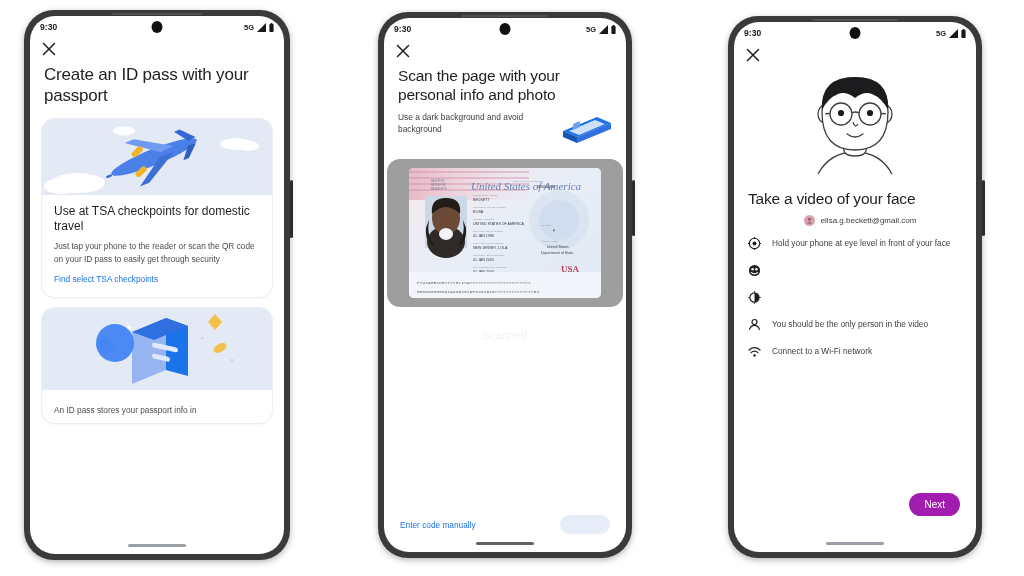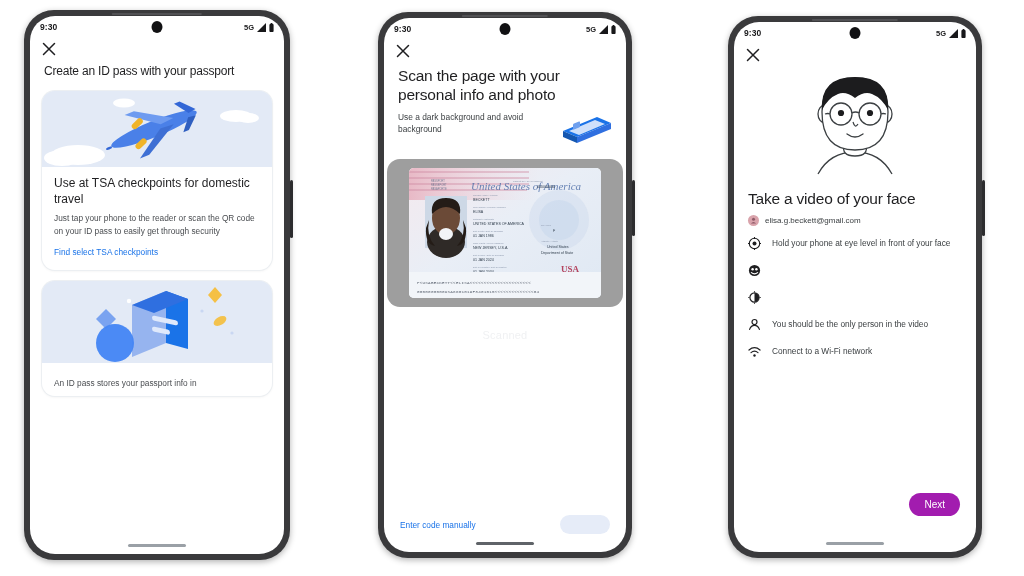--- a/index.html
+++ b/index.html
@@ -29,21 +29,21 @@
   .sb-right { display:flex; align-items:center; gap:2.5px; }
   .sb-5g { font-size:7.5px; font-weight:700; color:#18181a; }
   .punch { position:absolute; left:50%; top:5px; transform:translateX(-50%);
            width:11px; height:12px; border-radius:50%; background:#111113; }
 
   
   .closebar { padding: 4px 12px 0 12px; }
   .close-x { width:14px; height:14px; display:block; cursor:pointer; }
 
   
-  .headline { padding: 8px 14px 0 14px; font-size:12px; line-height:1.25;
+  .headline { padding: 8px 14px 0 14px; font-size:17px; line-height:1.25;
               color:#1f1f21; font-weight:400; letter-spacing:-.2px; }
   .headline.sm { font-size:15.5px; }
   .subline { padding: 7px 14px 0 14px; font-size:8.4px; line-height:1.42;
              color:#3c4043; max-width:175px; }
 
   
   .scroll1 { padding: 12px 12px 0 12px; }
   .card { background:#ffffff; border-radius:13px; overflow:hidden;
           box-shadow: 0 0 0 1px #eceff2, 0 1px 3px rgba(0,0,0,.07); margin-bottom:11px; }
   .card-art { height:76px; background:#e3eaf6; position:relative; overflow:hidden; }
@@ -66,21 +66,21 @@
               overflow:hidden; position:relative; }
   .scanned-txt { text-align:center; margin-top:22px; font-size:11px; color:#f0f1f3; letter-spacing:.2px; }
   .bottombar2 { position:absolute; left:0; right:0; bottom:18px;
                 display:flex; align-items:center; justify-content:space-between; padding:0 16px; }
   .link-manual { font-size:8.3px; color:#1a73e8; cursor:pointer; }
   .ghost-btn { width:50px; height:19px; border-radius:10px; background:#e6ecf8; cursor:pointer; }
 
   
   .face-wrap { display:flex; justify-content:center; padding-top:4px; }
   .h3 { padding: 6px 14px 0 14px; font-size:15.5px; color:#1f1f21; letter-spacing:-.2px; }
-  .acct { display:flex; align-items:center; gap:6px; padding: 7px 14px 0 14px; }
+  .acct { display:flex; align-items:center; gap:6px; padding: 7px 14px 0 24px; justify-content: center; }
   .avatar { width:11px; height:11px; border-radius:50%; background:#d9a3ab;
             display:flex; align-items:center; justify-content:center; flex:none; }
   .acct-email { font-size:8px; color:#3c4043; }
   .tips { padding: 11px 22px 0 14px; display:flex; flex-direction:column; gap:14px; }
   .tip { display:flex; align-items:flex-start; gap:11px; }
   .tip-ico { width:13px; height:13px; flex:none; margin-top:0px; }
   .tip-txt { font-size:8.3px; line-height:1.5; color:#3c4043; }
   .next-wrap { position:absolute; right:16px; bottom:36px; }
   .next-btn { background:#a21caf; color:#fff; font-size:10px; padding:6px 15px;
               border:none; border-radius:13px; cursor:pointer; font-family:"Liberation Sans",sans-serif; }

